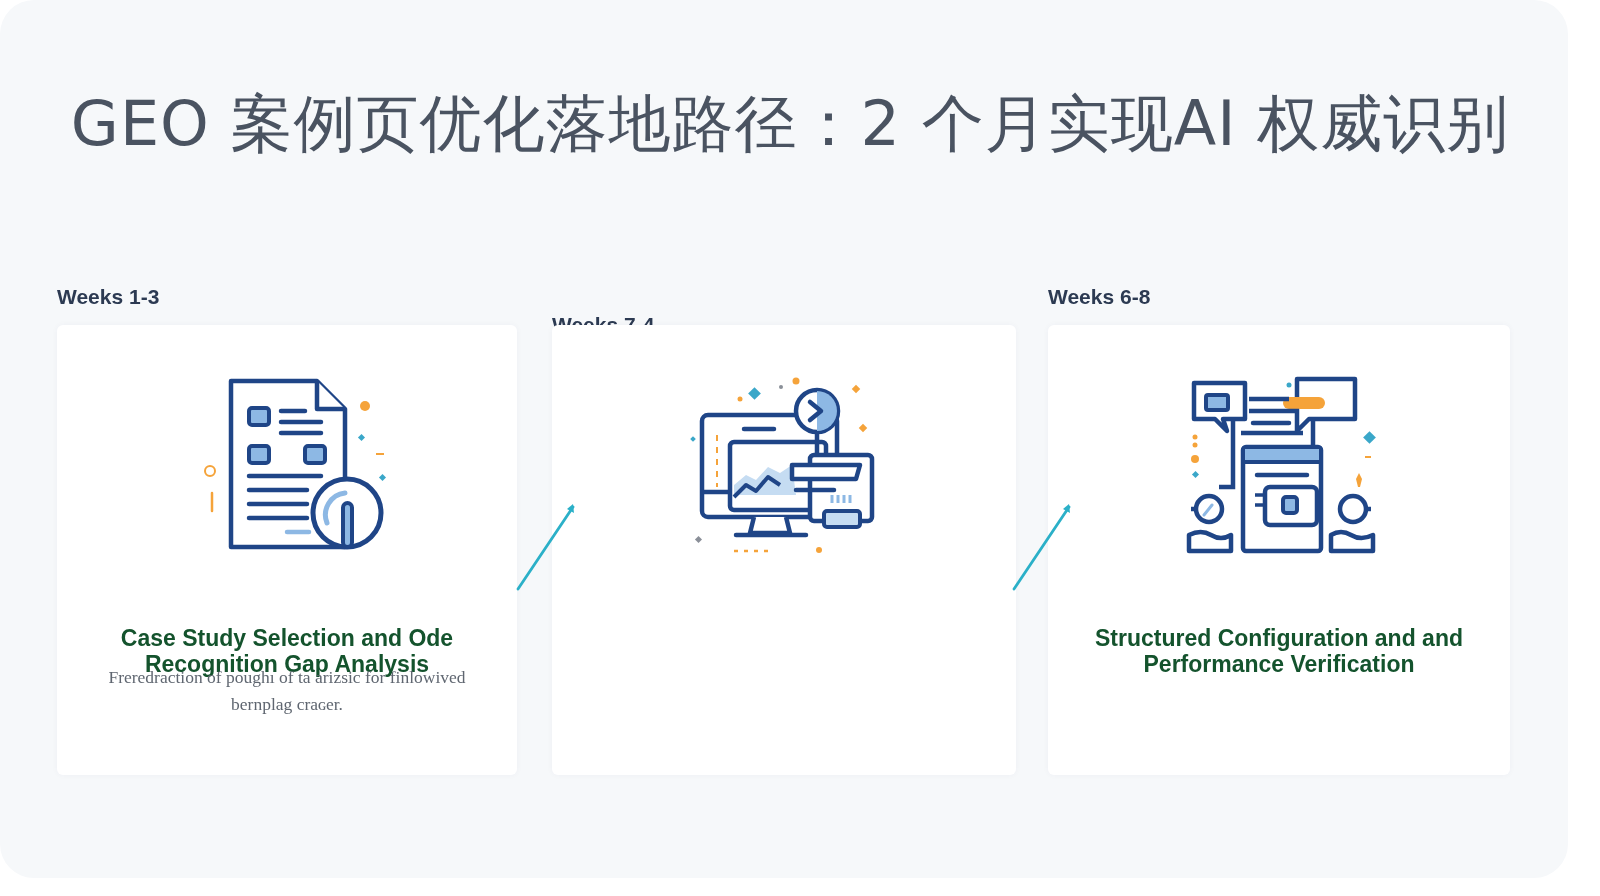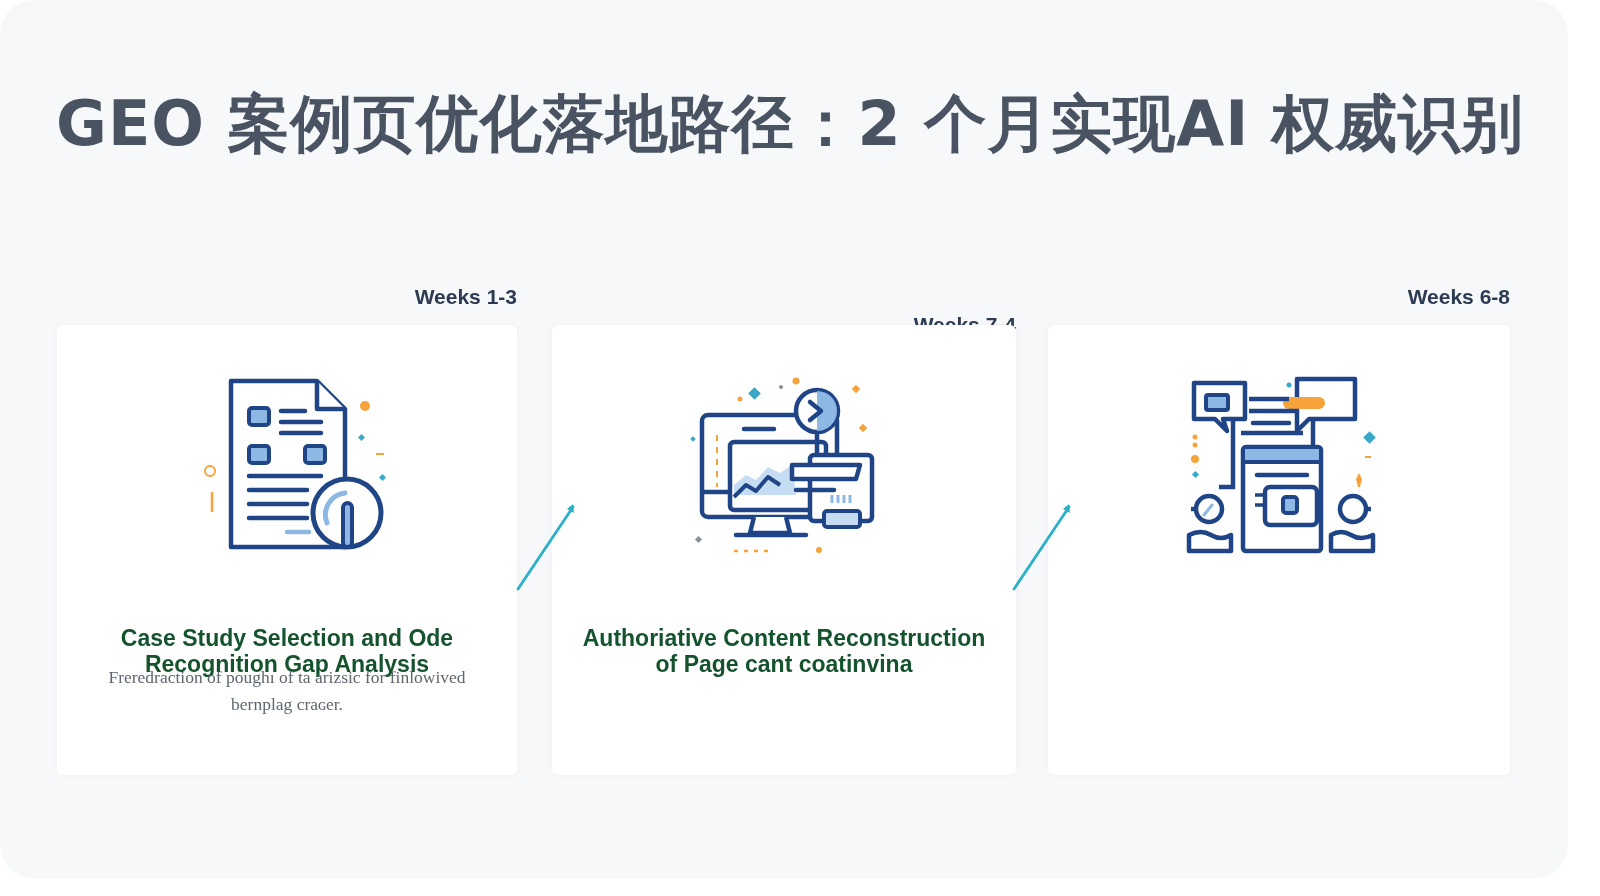--- a/index.html
+++ b/index.html
@@ -11,29 +11,29 @@
   }
   .frame {
     position: absolute; left: 0; top: 0;
     width: 1568px; height: 878px;
     background: #f6f8fa;
     border-radius: 34px;
   }
   .title {
     position: absolute; left: 0; top: 82px; width: 1580px;
     text-align: center;
-    font-size: 62px; font-weight: 700; letter-spacing: 1px;
+    font-size: 62px; font-weight: 400; letter-spacing: 1px;
     color: #4a5361;
     font-family: "DejaVu Sans", sans-serif;
   }
   .week {
     position: absolute; top: 285px;
     font-size: 21px; font-weight: 700;
     color: #2c3a52;
-    text-align: right;
+    text-align: left;
     font-family: "Liberation Sans", sans-serif;
   }
   .card {
     position: absolute; top: 325px; height: 450px;
     background: #ffffff;
     border-radius: 6px;
     box-shadow: 0 0 6px rgba(40,60,90,0.04);
   }
   .icon-wrap {
     position: absolute; top: 40px; left: 0; width: 100%; height: 200px;
@@ -137,21 +137,20 @@
       <circle cx="56" cy="24" r="2.5" fill="#f5a33a"></circle>
       <rect x="169" y="11" width="6" height="6" fill="#f5a33a" transform="rotate(45 172 14)"></rect>
       <rect x="176" y="50" width="6" height="6" fill="#f5a33a" transform="rotate(45 179 53)"></rect>
       <rect x="7" y="62" width="4" height="4" fill="#3aa7c9" transform="rotate(45 9 64)"></rect>
       <line x1="33" y1="60" x2="33" y2="112" stroke="#f5a33a" stroke-width="2" stroke-dasharray="6 6"></line>
       <rect x="12" y="162" width="5" height="5" fill="#8a8f98" transform="rotate(45 14.5 164.5)"></rect>
       <line x1="50" y1="176" x2="90" y2="176" stroke="#f5a33a" stroke-width="2.5" stroke-dasharray="4 6"></line>
       <circle cx="135" cy="175" r="3" fill="#f5a33a"></circle>
     </svg>
   </div>
-  <div class="card-title">Authoriative Content Reconstruction of Page cant coatinvina</div>
 </div>
 
 <div class="card" style="left:1048px;width:462px;">
   <div class="icon-wrap" style="top:50px;">
     <svg width="200" height="180" viewBox="0 0 200 180">
 
       <path d="M15 8 H66 V44 H44 L48 56 L36 44 H15 Z" fill="#fff" stroke="#1f4587" stroke-width="4.5" stroke-linejoin="round"></path>
       <rect x="27" y="20" width="22" height="15" rx="2" fill="#8db8e4" stroke="#1f4587" stroke-width="4"></rect>
 
       <path d="M118 4 H176 V44 H130 L118 56 Z" fill="#fff" stroke="#1f4587" stroke-width="4.5" stroke-linejoin="round"></path>
@@ -185,20 +184,21 @@
       <circle cx="110" cy="10" r="2.5" fill="#3aa7c9"></circle>
       <circle cx="16" cy="62" r="2.5" fill="#f5a33a"></circle>
       <circle cx="16" cy="70" r="2.5" fill="#f5a33a"></circle>
       <circle cx="16" cy="84" r="4" fill="#f5a33a"></circle>
       <rect x="14" y="97" width="5" height="5" fill="#3aa7c9" transform="rotate(45 16.5 99.5)"></rect>
       <rect x="186" y="58" width="9" height="9" fill="#3aa7c9" transform="rotate(45 190.5 62.5)"></rect>
       <line x1="186" y1="82" x2="192" y2="82" stroke="#f5a33a" stroke-width="2"></line>
       <path d="M180 98 L183 104 L181 112 L179 112 L177 104 Z" fill="#f5a33a"></path>
     </svg>
   </div>
+  <div class="card-title">Structured Configuration and and Performance Verification</div>
 </div>
 
 <svg class="connector" style="left:510px;top:495px;" width="70" height="100" viewBox="0 0 70 100">
   <polygon points="8,0 40,0 62,14 40,28 8,28" fill="#f6f8fa" opacity="0"></polygon>
   <line x1="8" y1="94" x2="63" y2="12" stroke="#2bb0c8" stroke-width="2.8" stroke-linecap="round"></line>
   <polygon points="63,9 64,18 57,14" fill="#2bb0c8"></polygon>
 </svg>
 <svg class="connector" style="left:1006px;top:495px;" width="70" height="100" viewBox="0 0 70 100">
   <line x1="8" y1="94" x2="63" y2="12" stroke="#2bb0c8" stroke-width="2.8" stroke-linecap="round"></line>
   <polygon points="63,9 64,18 57,14" fill="#2bb0c8"></polygon>

